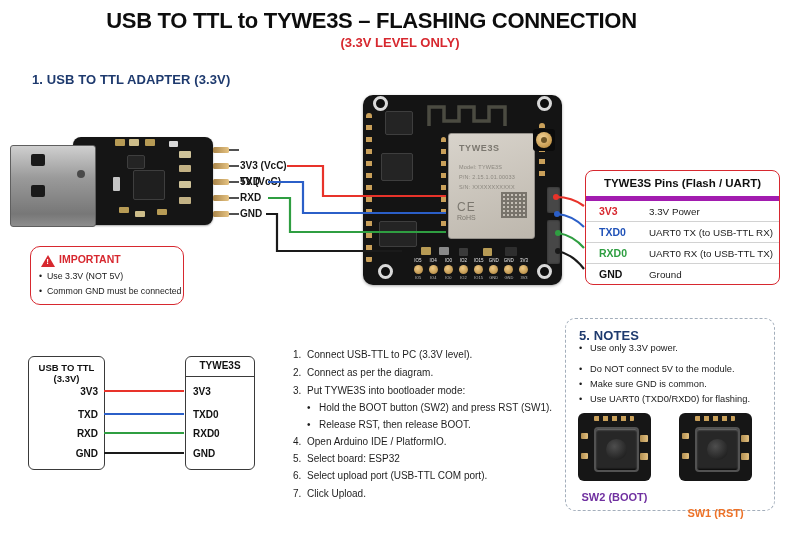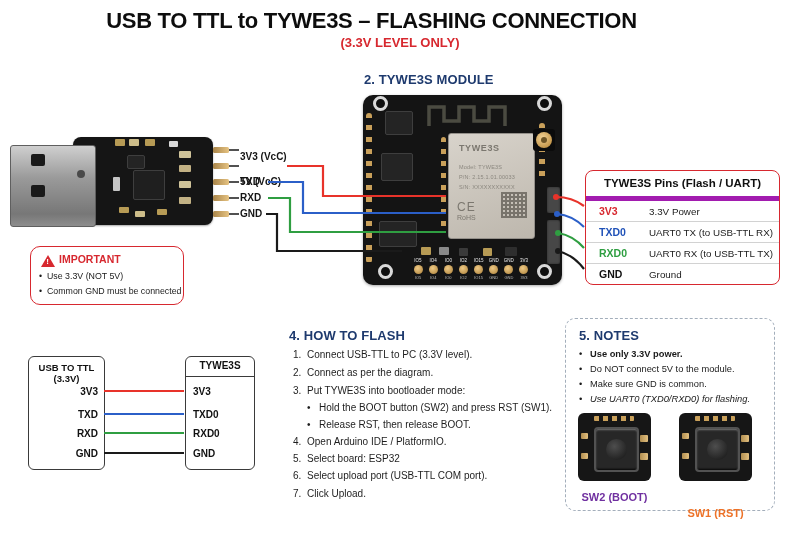--- a/index.html
+++ b/index.html
@@ -103,20 +103,21 @@
   .wire-thin{fill:none;stroke-width:1.5;}
 </style>
 </head>
 <body>
 
 <div class="page">
 
   <div class="abs page-title">USB TO TTL to TYWE3S – FLASHING CONNECTION</div>
   <div class="abs page-subtitle">(3.3V LEVEL ONLY)</div>
 
+  <div class="abs sec-head" style="left:32px;top:72px;">1. USB TO TTL ADAPTER (3.3V)</div>
 
   <div>
     <div class="abs adapter-pcb">
       <div class="comp" style="left:42px;top:2px;width:10px;height:7px;background:#b79b55;"></div>
       <div class="comp" style="left:56px;top:2px;width:10px;height:7px;background:#cdbd8a;"></div>
       <div class="comp" style="left:72px;top:2px;width:10px;height:7px;background:#b79b55;"></div>
       <div class="comp" style="left:96px;top:4px;width:9px;height:6px;background:#d8d8d8;"></div>
       <div class="ic" style="left:54px;top:18px;width:16px;height:12px;"></div>
       <div class="ic" style="left:60px;top:33px;width:30px;height:28px;background:#1f1f1f;"></div>
       <div class="comp" style="left:40px;top:40px;width:7px;height:14px;background:#c5c5c5;"></div>
@@ -134,26 +135,25 @@
       <div class="abs" style="left:66px;top:24px;width:8px;height:8px;border-radius:50%;background:#4a4a4a;"></div>
     </div>
     <div class="abs gold-pin" style="top:147px;"></div>
     <div class="abs gold-pin" style="top:163px;"></div>
     <div class="abs gold-pin" style="top:179px;"></div>
     <div class="abs gold-pin" style="top:195px;"></div>
     <div class="abs gold-pin" style="top:211px;"></div>
   </div>
 
   <div class="abs pin-label" style="top:144px;margin-top:32px;">5V (VcC)</div>
-  <div class="abs pin-label" style="top:151px;">3V3 (VcC)</div>
+  <div class="abs pin-label" style="top:160px;">3V3 (VcC)</div>
   <div class="abs pin-label" style="top:176px;">TXD</div>
   <div class="abs pin-label" style="top:192px;">RXD</div>
   <div class="abs pin-label" style="top:208px;">GND</div>
 
-  <div class="abs sec-head" style="left:364px;top:72px;">2. TYWE3S MODULE</div>
 
   <div class="abs module">
     <div class="hole" style="left:10px;top:1px;"></div>
     <div class="hole" style="left:174px;top:1px;"></div>
     <div class="hole" style="left:15px;top:169px;"></div>
     <div class="hole" style="left:174px;top:169px;"></div>
     <svg class="ant" width="92" height="30" viewBox="0 0 92 30">
       <path d="M6 27 V8 H21 V22 H36 V8 H51 V22 H66 V8 H82 V27" fill="none" stroke="#4b4b41" stroke-width="3.5"></path>
     </svg>
     <div class="pads-v" style="left:3px;top:18px;height:150px;"></div>
@@ -252,21 +252,20 @@
     <div class="diag-pin" style="right:6px;top:91px;">GND</div>
   </div>
   <div class="abs diag-box" style="left:185px;top:356px;width:68px;height:112px;">
     <div class="diag-title-r">TYWE3S</div>
     <div class="diag-pin" style="left:7px;top:29px;">3V3</div>
     <div class="diag-pin" style="left:7px;top:52px;">TXD0</div>
     <div class="diag-pin" style="left:7px;top:71px;">RXD0</div>
     <div class="diag-pin" style="left:7px;top:91px;">GND</div>
   </div>
 
-  <div class="abs sec-head" style="left:289px;top:328px;">4. HOW TO FLASH</div>
   <div class="step" style="left:293px;top:349px;">
       <span class="mk">1.</span>
       <span>Connect USB-TTL to PC (3.3V level).</span>
     </div>
   <div class="step" style="left:293px;top:367px;">
       <span class="mk">2.</span>
       <span>Connect as per the diagram.</span>
     </div>
   <div class="step" style="left:293px;top:385px;">
       <span class="mk">3.</span>
@@ -292,24 +291,24 @@
       <span class="mk">6.</span>
       <span>Select upload port (USB-TTL COM port).</span>
     </div>
   <div class="step" style="left:293px;top:488px;">
       <span class="mk">7.</span>
       <span>Click Upload.</span>
     </div>
 
   <div class="abs notes-box">
     <div class="abs sec-head" style="left:13px;top:9px;">5. NOTES</div>
-    <div class="note-item" style="top:30px;font-weight:bold;">Use only 3.3V power.</div>
+    <div class="note-item" style="top:24px;">Use only 3.3V power.</div>
     <div class="note-item" style="top:45px;">Do NOT connect 5V to the module.</div>
     <div class="note-item" style="top:60px;">Make sure GND is common.</div>
-    <div class="note-item" style="top:75px;font-style:italic;">Use UART0 (TXD0/RXD0) for flashing.</div>
+    <div class="note-item" style="top:75px;">Use UART0 (TXD0/RXD0) for flashing.</div>
 
     <div class="swphoto" style="left:12px;top:94px;">
       <div class="sw-pad" style="left:16px;top:3px;width:40px;height:5px;background:repeating-linear-gradient(90deg,#c9a05a 0 5px,#161616 5px 9px);"></div>
       <div class="sw-pad" style="left:3px;top:20px;width:7px;height:6px;"></div>
       <div class="sw-pad" style="left:3px;top:40px;width:7px;height:6px;"></div>
       <div class="sw-pad" style="left:62px;top:22px;width:8px;height:7px;"></div>
       <div class="sw-pad" style="left:62px;top:40px;width:8px;height:7px;"></div>
       <div class="sw-body">
         <div class="sw-btn"></div>
       </div>

